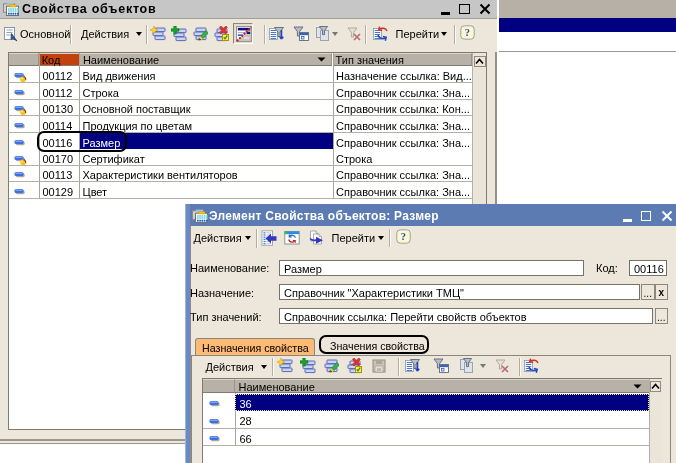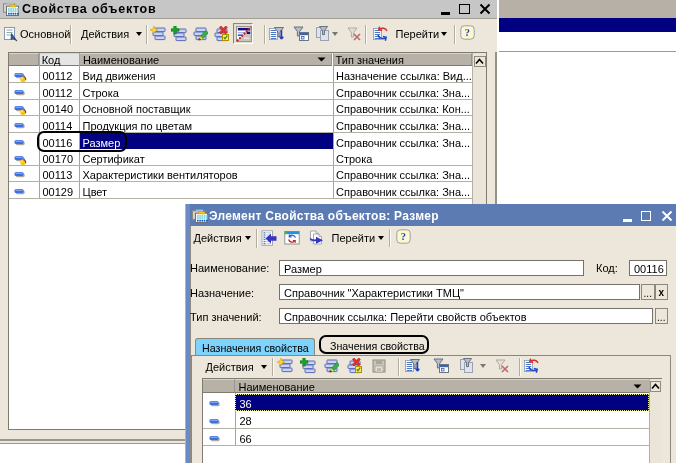--- a/index.html
+++ b/index.html
@@ -122,21 +122,21 @@
   </svg>
 <div style="position:absolute;left:395.5px;top:28px">Перейти</div>
 <div style="position:absolute;left:441px;top:32px;width:0;height:0;border-left:3.5px solid transparent;border-right:3.5px solid transparent;border-top:4px solid #000"></div>
 <div style="position:absolute;left:454px;top:25px;width:2px;height:19px;border-left:1px solid #b2ada0;border-right:1px solid #fdfcf8"></div>
 <svg style="position:absolute;left:460px;top:25px" width="15" height="15" viewBox="0 0 15 15">
     <rect x="0.8" y="0.8" width="13.4" height="13.4" rx="3.5" fill="#fbf8d0" stroke="#9aa0a8" stroke-width="1"></rect>
     <text x="7.4" y="11" font-size="10.5" font-weight="bold" fill="#2040c0" text-anchor="middle" font-family="Liberation Serif">?</text>
   </svg>
 <div style="position:absolute;left:7.5px;top:52px;width:479.5px;height:378px;background:#fff;border:1px solid #7e7b70"></div>
 <div style="position:absolute;left:8.5px;top:53px;height:13px;background:#b7b1a7;border-right:1px solid #98948a;border-bottom:1px solid #7e7b70;border-top:1px solid #d8d4c8;width:30.2px"></div>
-<div style="position:absolute;left:38.7px;top:53px;height:13px;background:#e5e5e5;border-right:1px solid #98948a;border-bottom:1px solid #7e7b70;border-top:1px solid #d8d4c8;width:41.2px;padding:0 0 0 3px">Код</div>
+<div style="position:absolute;left:38.7px;top:53px;height:13px;background:#c2410c;border-right:1px solid #98948a;border-bottom:1px solid #7e7b70;border-top:1px solid #d8d4c8;width:41.2px;padding:0 0 0 3px">Код</div>
 <div style="position:absolute;left:79.9px;top:53px;height:13px;background:#b7b1a7;border-right:1px solid #98948a;border-bottom:1px solid #7e7b70;border-top:1px solid #d8d4c8;width:252.6px;padding:0 0 0 3px">Наименование</div>
 <div style="position:absolute;left:332.5px;top:53px;height:13px;background:#b7b1a7;border-right:1px solid #98948a;border-bottom:1px solid #7e7b70;border-top:1px solid #d8d4c8;width:139.5px;padding:0 0 0 3px">Тип значения</div>
 <svg style="position:absolute;left:316.5px;top:57px" width="9" height="5" viewBox="0 0 9 5">
     <path d="M0.5 0.5 L8.5 0.5 L4.5 4.5 Z" fill="#000"></path>
   </svg>
 <div style="position:absolute;left:472px;top:53px;width:14px;height:376px;background:#eae5d8;border-left:1px solid #b5b0a5"></div>
 <div style="position:absolute;left:473.5px;top:55.5px;width:12px;height:11.5px;background:#ece7da;border:1px solid #8f8b80"></div>
 <svg style="position:absolute;left:475px;top:58px" width="9" height="7" viewBox="0 0 9 7">
     <path d="M1 5.5 L4.5 1.5 L8 5.5" fill="none" stroke="#000" stroke-width="1.6"></path>
   </svg>
@@ -170,21 +170,21 @@
 <div style="position:absolute;left:336px;top:86.5px">Справочник ссылка: Зна...</div>
 <div style="position:absolute;left:8.5px;top:115.0px;width:463.5px;height:1px;background:#b5b0a5"></div>
 <svg style="position:absolute;left:12.5px;top:102px" width="14" height="13.5" viewBox="0 0 14 13.5">
     <rect x="2.7" y="5.2" width="9" height="4" rx="1.6" fill="#aaa89e"></rect>
     <rect x="1.5" y="4" width="9" height="4" rx="1.6" fill="#3d6fe0"></rect>
     <rect x="2.3" y="4.6" width="7.4" height="1.5" rx="0.7" fill="#7da0ef"></rect>
     <circle cx="10" cy="10.2" r="2.8" fill="#f6c514"></circle>
     <path d="M10.5 7.6 A2.8 2.8 0 0 1 12.6 11.2" stroke="#7a3028" stroke-width="1.1" fill="none"></path>
     <circle cx="9" cy="9.4" r="0.9" fill="#ffeb9a"></circle>
   </svg>
-<div style="position:absolute;left:42.5px;top:103px">00140</div>
+<div style="position:absolute;left:42.5px;top:103px">00130</div>
 <div style="position:absolute;left:82.5px;top:103px">Основной поставщик</div>
 <div style="position:absolute;left:336px;top:103px">Справочник ссылка: Кон...</div>
 <div style="position:absolute;left:8.5px;top:131.5px;width:463.5px;height:1px;background:#b5b0a5"></div>
 <svg style="position:absolute;left:12.5px;top:118.5px" width="14" height="13.5" viewBox="0 0 14 13.5">
     <rect x="2.7" y="5.2" width="9" height="4" rx="1.6" fill="#aaa89e"></rect>
     <rect x="1.5" y="4" width="9" height="4" rx="1.6" fill="#3d6fe0"></rect>
     <rect x="2.3" y="4.6" width="7.4" height="1.5" rx="0.7" fill="#7da0ef"></rect>
   </svg>
 <div style="position:absolute;left:42.5px;top:119.5px">00114</div>
 <div style="position:absolute;left:82.5px;top:119.5px">Продукция по цветам</div>
@@ -304,21 +304,21 @@
 <div style="position:absolute;left:279px;top:260px;width:305px;height:16px;padding:1.5px 0 0 4px;background:#fff;border:1px solid #75726a;">Размер</div>
 <div style="position:absolute;left:596px;top:262px">Код:</div>
 <div style="position:absolute;left:629px;top:260px;width:38px;height:16px;padding:1.5px 0 0 4px;background:#fff;border:1px solid #75726a;">00116</div>
 <div style="position:absolute;left:190px;top:287px">Назначение:</div>
 <div style="position:absolute;left:279px;top:284px;width:360.5px;height:16px;padding:1.5px 0 0 4px;background:#fff;border:1px solid #75726a;">Справочник "Характеристики ТМЦ"</div>
 <div style="position:absolute;left:641px;top:284px;width:13.5px;height:16px;background:#ece7da;border:1px solid #8a877c;text-align:center;padding-top:3px;font-size:10px">...</div>
 <div style="position:absolute;left:654.5px;top:284px;width:13.5px;height:16px;background:#ece7da;border:1px solid #8a877c;text-align:center;padding-top:1.5px;font-weight:bold;font-size:10px">x</div>
 <div style="position:absolute;left:190px;top:311px">Тип значений:</div>
 <div style="position:absolute;left:279px;top:308px;width:374px;height:16px;padding:1.5px 0 0 4px;background:#fff;border:1px solid #75726a;">Справочник ссылка: Перейти свойств объектов</div>
 <div style="position:absolute;left:654.5px;top:308px;width:13.5px;height:16px;background:#ece7da;border:1px solid #8a877c;text-align:center;padding-top:3px;font-size:10px">...</div>
-<div style="position:absolute;left:195px;top:338px;width:119.5px;height:17px;background:#7dd3fc;border:1px solid #8a877c;border-bottom:none;border-radius:3px 3px 0 0;padding:2.5px 0 0 6px;font-size:10.7px">Назначения свойства</div>
+<div style="position:absolute;left:195px;top:338px;width:119.5px;height:17px;background:#fdba74;border:1px solid #8a877c;border-bottom:none;border-radius:3px 3px 0 0;padding:2.5px 0 0 6px;font-size:10.7px">Назначения свойства</div>
 <div style="position:absolute;left:319px;top:335px;width:110px;height:19px;background:#ece7da;border:2px solid #000;border-radius:7px;padding:2.5px 0 0 9px;font-size:10.7px;z-index:3">Значения свойства</div>
 <div style="position:absolute;left:190.5px;top:355px;width:480px;height:110px;background:#ece7da;border:1px solid #8a877c"></div>
 <div style="position:absolute;left:205.5px;top:361px">Действия</div>
 <div style="position:absolute;left:260.5px;top:365px;width:0;height:0;border-left:3.5px solid transparent;border-right:3.5px solid transparent;border-top:4px solid #000"></div>
 <div style="position:absolute;left:271.5px;top:358px;width:2px;height:18px;border-left:1px solid #b2ada0;border-right:1px solid #fdfcf8"></div>
 <svg style="position:absolute;left:277px;top:358px" width="16" height="16" viewBox="0 0 16 16">
     <rect x="5" y="2" width="10" height="3.6" rx="0.5" fill="#c9d3f2" stroke="#5a6ab8" stroke-width="1"></rect>
     <rect x="3" y="6" width="10" height="3.6" rx="0.5" fill="#c9d3f2" stroke="#5a6ab8" stroke-width="1"></rect>
     <rect x="5" y="10" width="10" height="3.6" rx="0.5" fill="#c9d3f2" stroke="#5a6ab8" stroke-width="1"></rect>
     <path d="M4 0 L5.2 2.8 L8 4 L5.2 5.2 L4 8 L2.8 5.2 L0 4 L2.8 2.8 Z" fill="#ffd62e" stroke="#c89600" stroke-width="0.5"></path>

